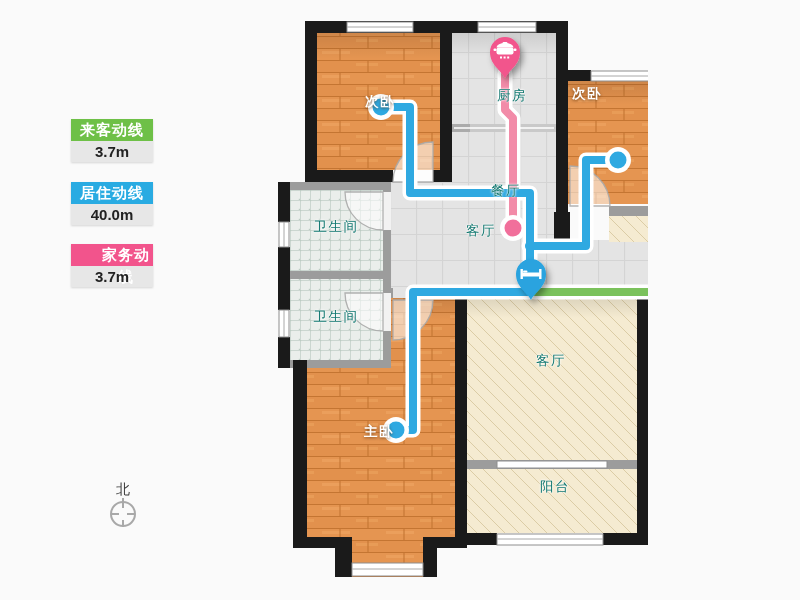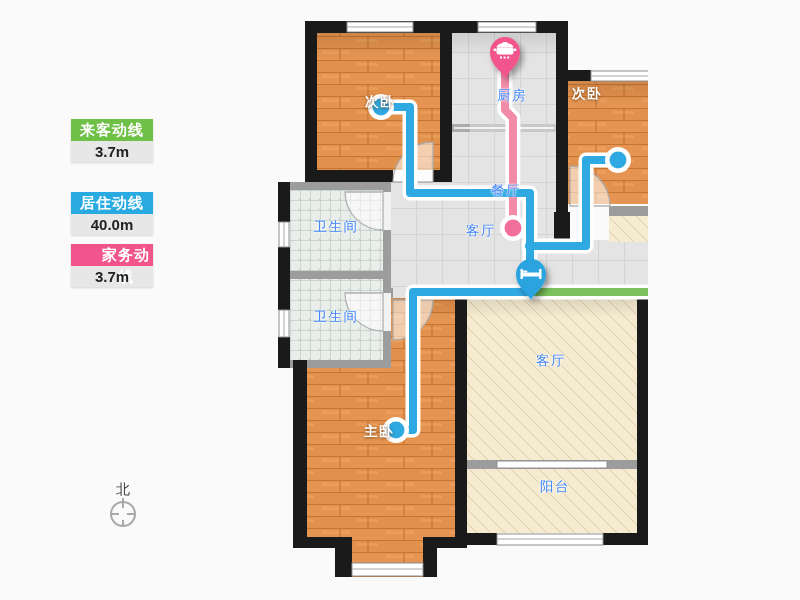--- a/index.html
+++ b/index.html
@@ -1,29 +1,29 @@
 <!DOCTYPE html>
 <html><head>
 <meta charset="utf-8">
 <style>
   html,body{margin:0;padding:0;background:#FAFAFA;}
   #stage{position:relative;width:648px;height:600px;background:#FAFAFA;overflow:hidden;
          font-family:"Liberation Sans","DejaVu Sans",sans-serif;}
   #plan-svg{position:absolute;left:0;top:0;}
   .room-label{position:absolute;transform:translate(-50%,-50%);font-size:13.5px;letter-spacing:1.5px;
               white-space:nowrap;pointer-events:none;}
-  .room-label.dark{color:#3b82f6;text-shadow:0 0 3px #fff,0 0 2px #fff,0 0 1px #fff;}
+  .room-label.dark{color:#0f766e;text-shadow:0 0 3px #fff,0 0 2px #fff,0 0 1px #fff;}
   .room-label.light{color:#FFFFFF;text-shadow:0 1px 3px rgba(70,35,0,.65);font-weight:bold;}
   .rl0{left:380px;top:102px;} .rl1{left:512px;top:96px;} .rl2{left:587px;top:94px;}
   .rl3{left:506px;top:191px;} .rl4{left:481px;top:231px;} .rl5{left:336px;top:227px;}
   .rl6{left:336px;top:317px;} .rl7{left:379px;top:432px;} .rl8{left:551px;top:361px;}
   .rl9{left:551px;top:487px;padding-left:8px;}
   .legend-item{position:absolute;left:71px;width:82px;text-align:center;font-size:15px;
                box-shadow:0 1px 2px rgba(0,0,0,.15);cursor:pointer;}
-  .li0{top:119px;} .li1{top:192px;text-align:center;} .li2{top:244px;}
+  .li0{top:119px;} .li1{top:182px;text-align:center;} .li2{top:244px;}
   .legend-head{height:22px;line-height:22px;color:#fff;font-weight:bold;letter-spacing:1px;}
   .legend-val{height:21px;line-height:21px;background:#E7E7E7;color:#222;font-weight:bold;}
   #compass{position:absolute;left:100px;top:476px;width:46px;height:62px;}
 </style>
 </head>
 <body>
 
 <div id="stage">
 
 <svg id="plan-svg" width="800" height="600" viewBox="0 0 800 600">

